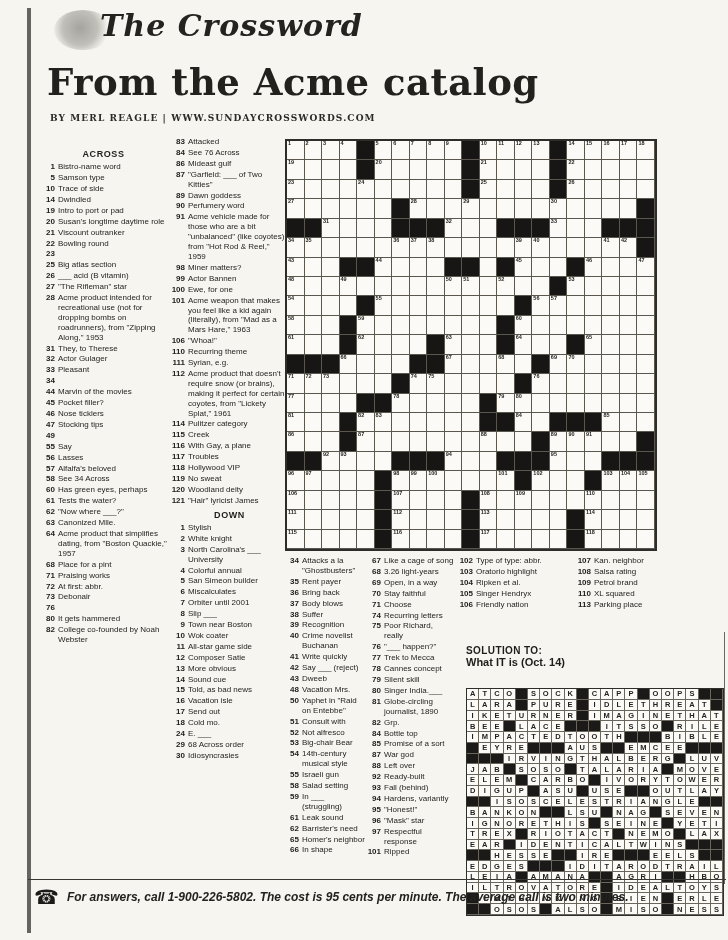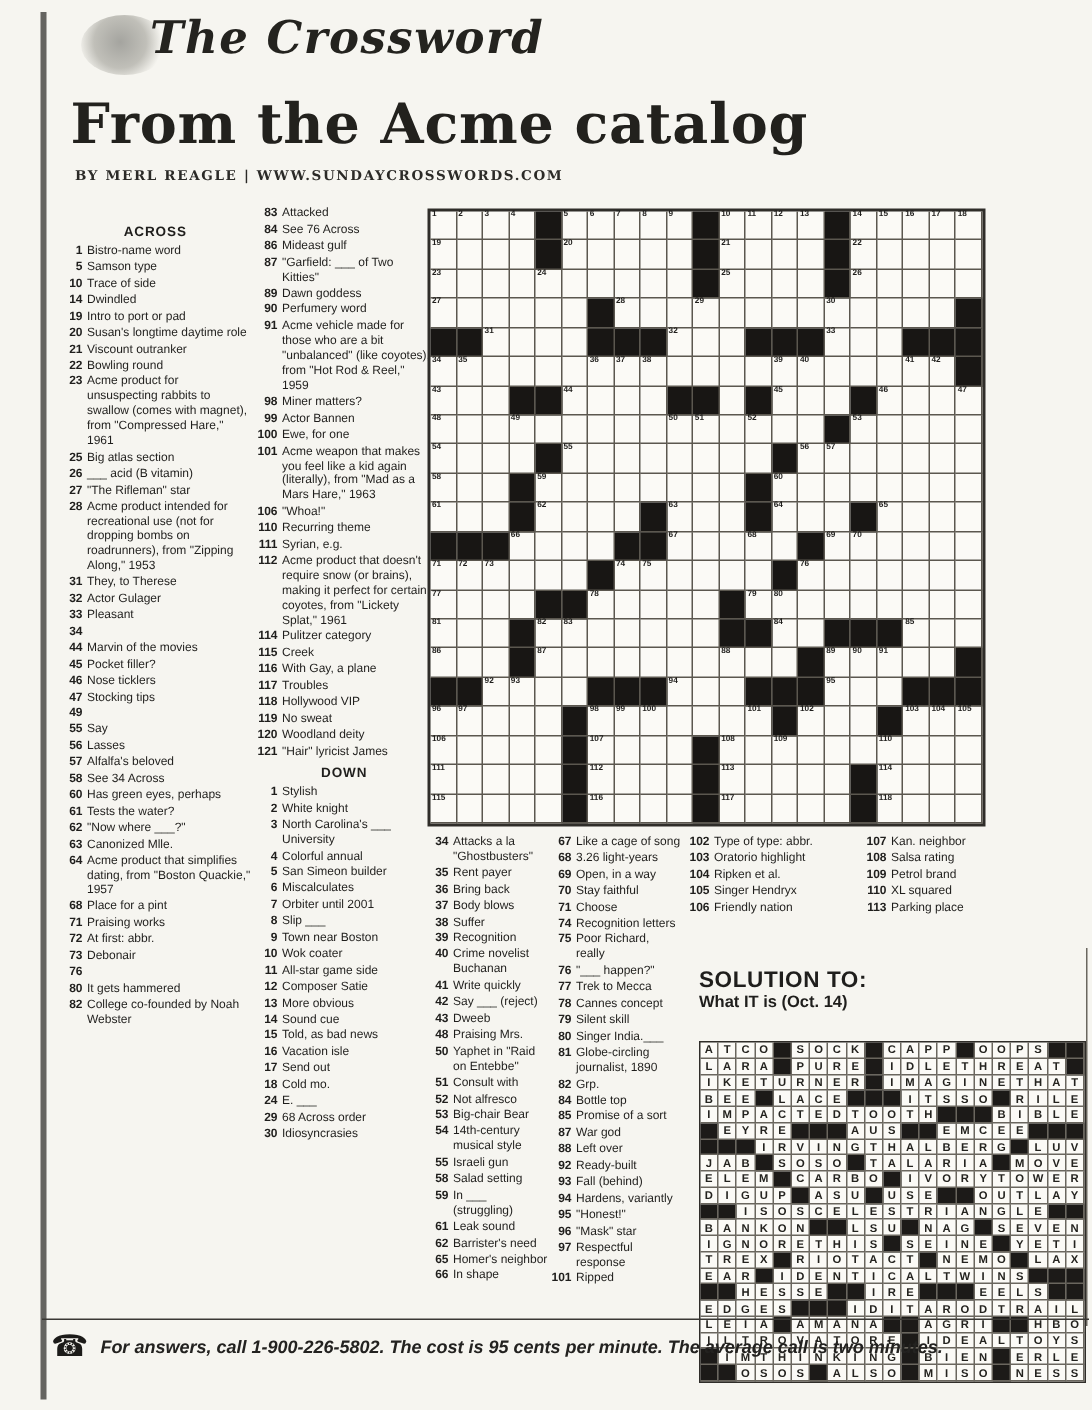--- a/index.html
+++ b/index.html
@@ -31,21 +31,21 @@
   #col-f{left:576px;top:556px;width:118px;}
   #main-grid{
     position:absolute;left:285px;top:139px;width:372px;height:412px;
     display:grid;grid-template-columns:repeat(21,1fr);grid-template-rows:repeat(21,1fr);
     border:2px solid #2f2d29;background:#fbfaf6;box-sizing:border-box;
   }
   #main-grid .cell{position:relative;border-right:1px solid #5b574f;border-bottom:1px solid #5b574f;box-sizing:border-box;}
   #main-grid .cell.black{background:#181614;}
   #main-grid .cnum2{position:absolute;top:0px;left:1px;font-size:5.5px;font-weight:bold;line-height:1;}
   #solution-block{position:absolute;left:466px;top:645px;width:260px;}
-  .sol-label{font-weight:bold;font-size:15px;letter-spacing:.4px;}
+  .sol-label{font-weight:bold;font-size:10px;letter-spacing:.4px;}
   .sol-sub{font-weight:bold;font-size:11px;margin-bottom:20px;}
   #solution-grid{
     width:258px;height:228px;display:grid;grid-template-columns:repeat(21,1fr);grid-template-rows:repeat(21,1fr);
     border:1.5px solid #2f2d29;background:#fbfaf6;box-sizing:border-box;
   }
   #solution-grid .scell{position:relative;border-right:1px solid #6a665e;border-bottom:1px solid #6a665e;
     box-sizing:border-box;display:flex;align-items:center;justify-content:center;
     font-size:7.5px;font-weight:bold;color:#24231f;}
   #solution-grid .scell.black{background:#1c1a18;}
   .rule{position:absolute;left:28px;top:879px;width:698px;height:1px;background:#3a3834;}
@@ -95,21 +95,20 @@
       <div class="clue">
         <span class="cnum">21</span>
         <span class="ctext">Viscount outranker</span>
       </div>
       <div class="clue">
         <span class="cnum">22</span>
         <span class="ctext">Bowling round</span>
       </div>
       <div class="clue">
         <span class="cnum">23</span>
-        <span class="ctext">Acme product for unsuspecting rabbits to swallow (comes with magnet), from "Compressed Hare," 1961</span>
       </div>
       <div class="clue">
         <span class="cnum">25</span>
         <span class="ctext">Big atlas section</span>
       </div>
       <div class="clue">
         <span class="cnum">26</span>
         <span class="ctext">___ acid (B vitamin)</span>
       </div>
       <div class="clue">
@@ -441,21 +440,21 @@
       <div class="clue">
         <span class="cnum">42</span>
         <span class="ctext">Say ___ (reject)</span>
       </div>
       <div class="clue">
         <span class="cnum">43</span>
         <span class="ctext">Dweeb</span>
       </div>
       <div class="clue">
         <span class="cnum">48</span>
-        <span class="ctext">Praising Mrs.</span>
+        <span class="ctext">Vacation Mrs.</span>
       </div>
       <div class="clue">
         <span class="cnum">50</span>
         <span class="ctext">Yaphet in "Raid on Entebbe"</span>
       </div>
       <div class="clue">
         <span class="cnum">51</span>
         <span class="ctext">Consult with</span>
       </div>
       <div class="clue">
@@ -518,21 +517,21 @@
       <div class="clue">
         <span class="cnum">70</span>
         <span class="ctext">Stay faithful</span>
       </div>
       <div class="clue">
         <span class="cnum">71</span>
         <span class="ctext">Choose</span>
       </div>
       <div class="clue">
         <span class="cnum">74</span>
-        <span class="ctext">Recognition letters</span>
+        <span class="ctext">Recurring letters</span>
       </div>
       <div class="clue">
         <span class="cnum">75</span>
         <span class="ctext">Poor Richard, really</span>
       </div>
       <div class="clue">
         <span class="cnum">76</span>
         <span class="ctext">"___ happen?"</span>
       </div>
       <div class="clue">

